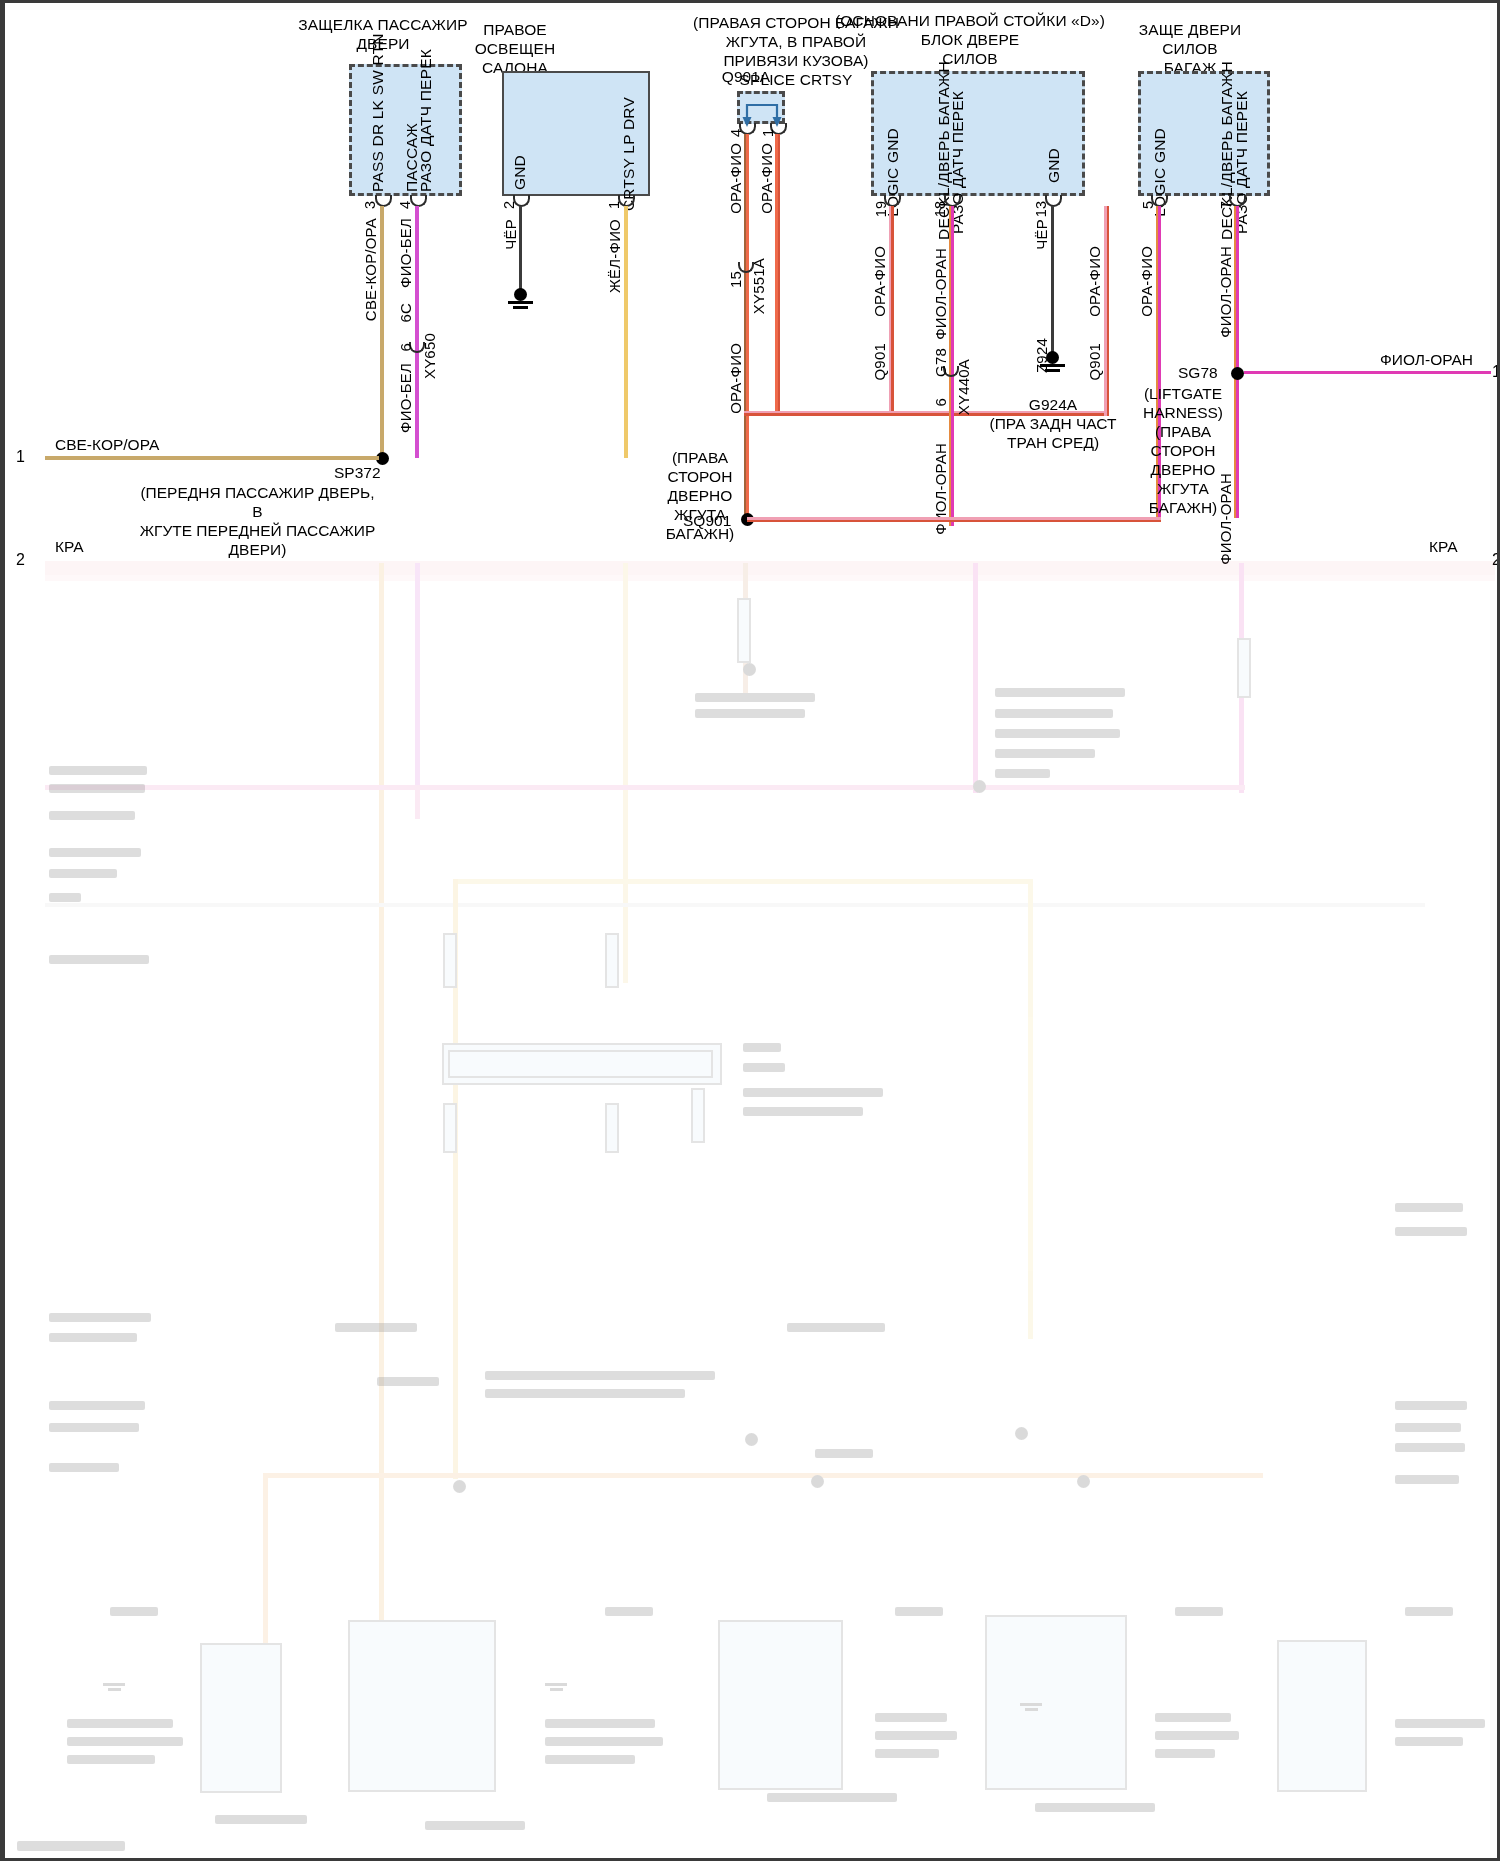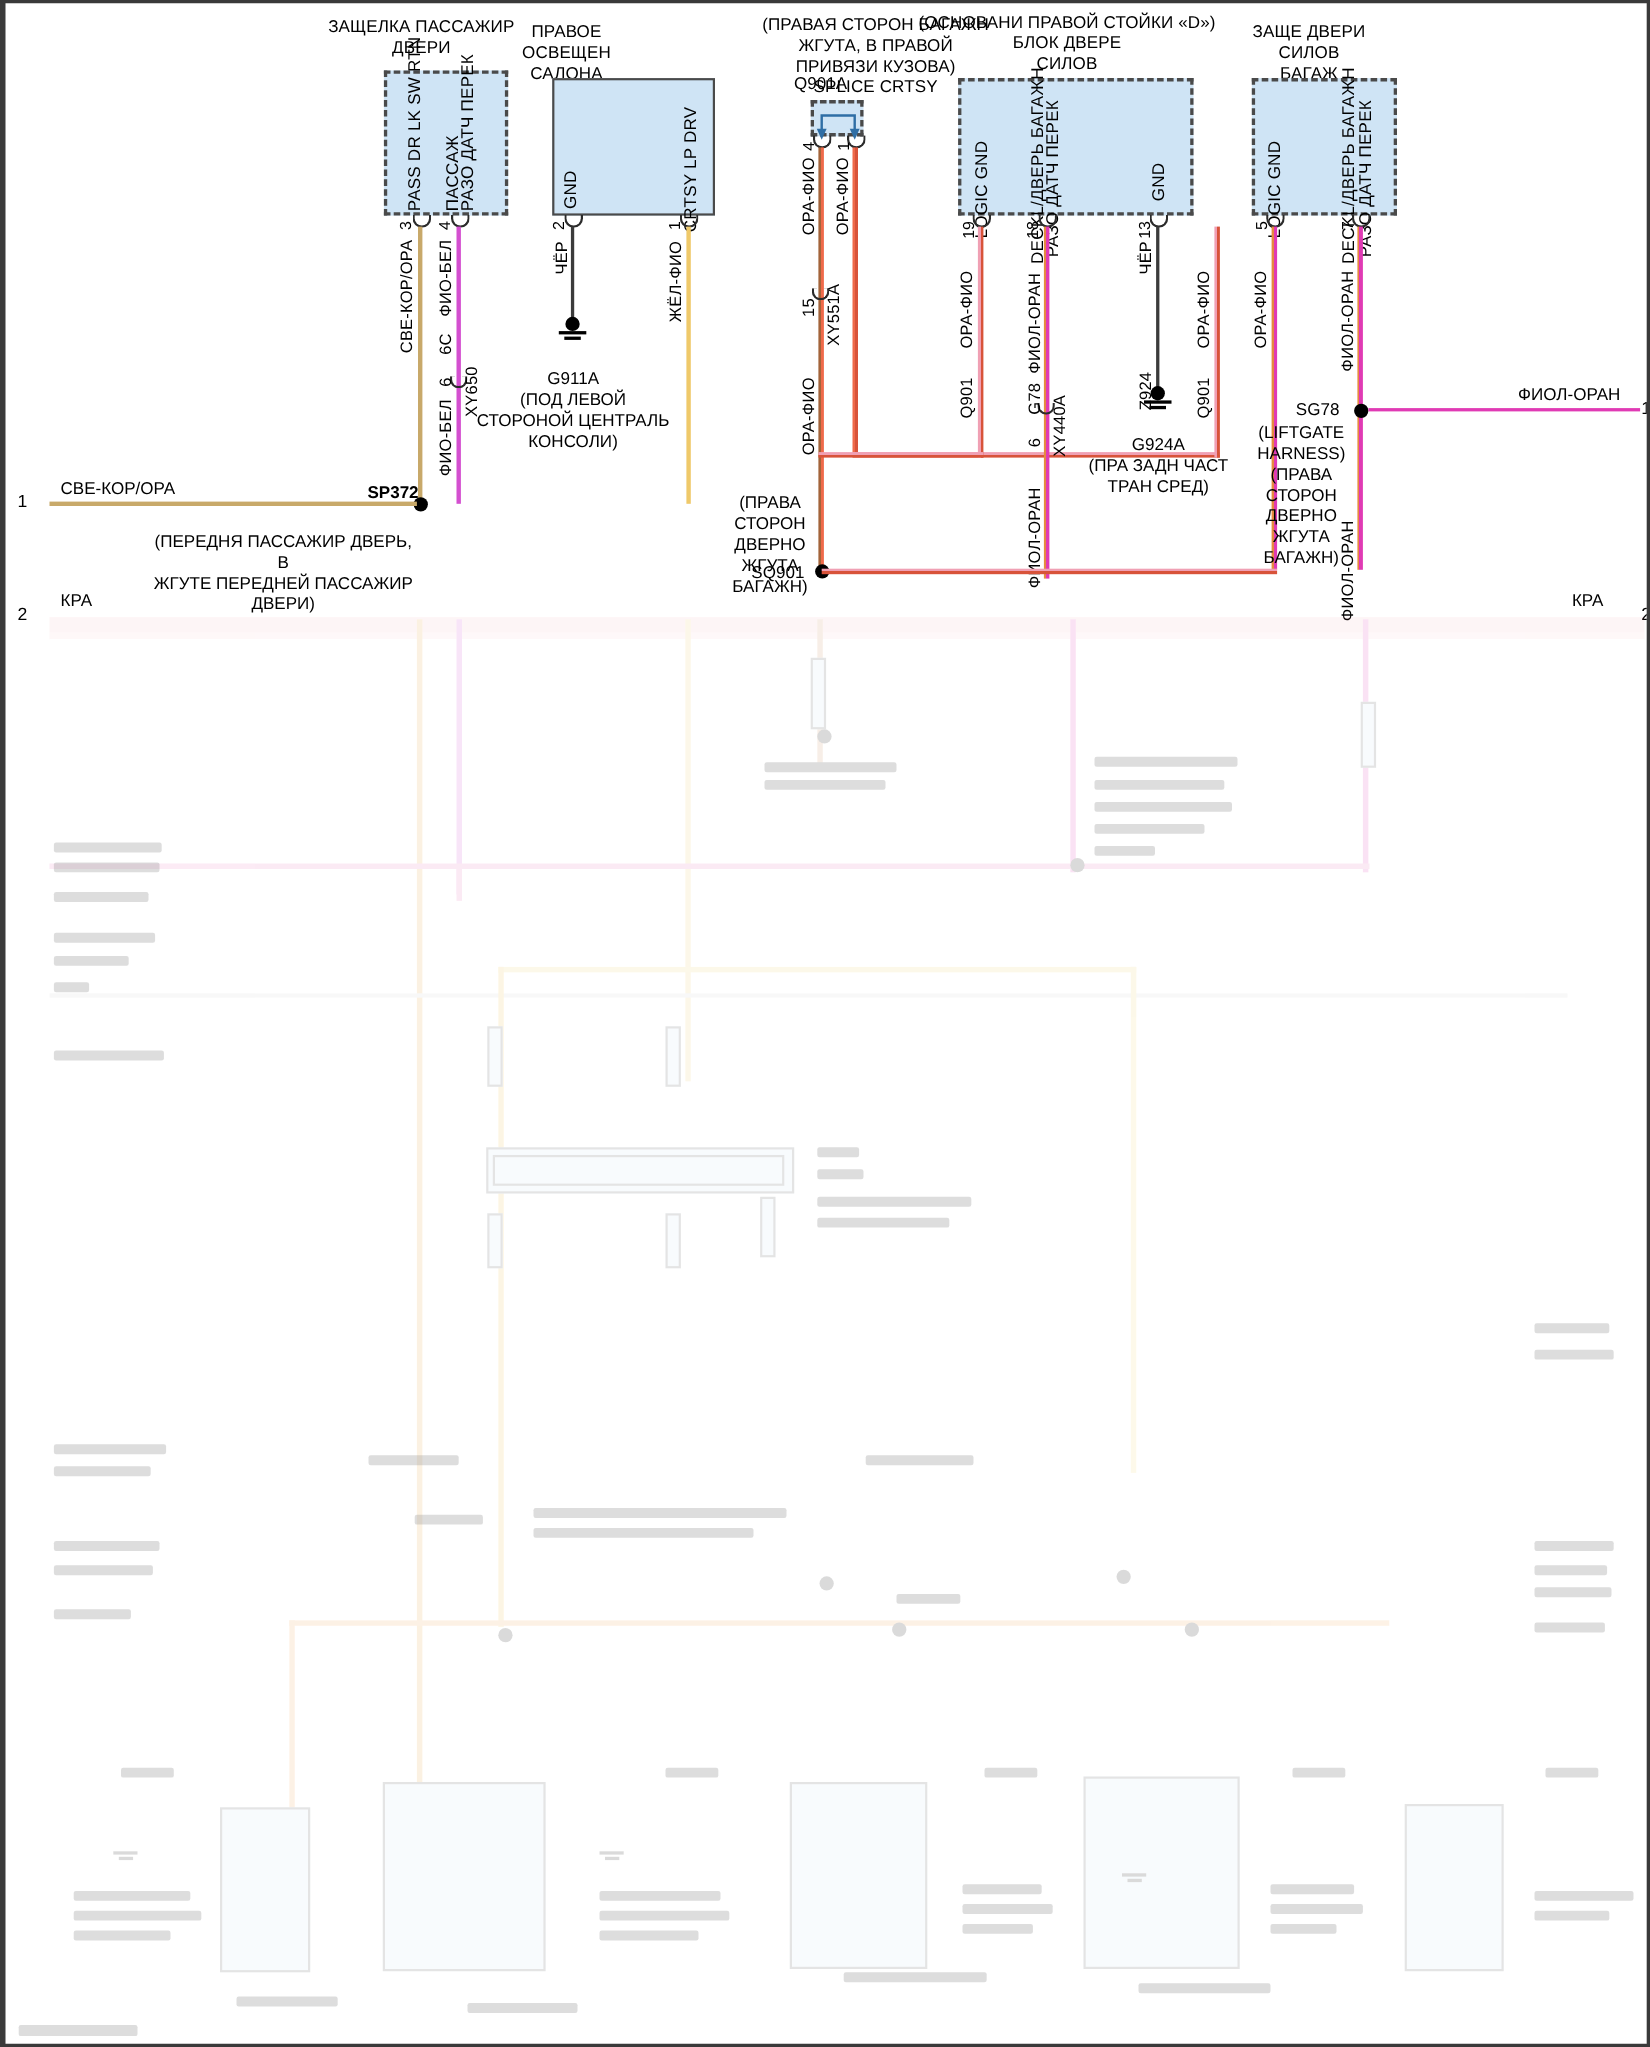--- a/index.html
+++ b/index.html
@@ -83,26 +83,20 @@
   <div class="wirelbl" style="left:497px;top:216px;">ЧЁР</div>
 
   <div class="w" style="left:619px;top:203px;width:3.5px;height:252px;background:#efc96a;"></div>
   <div class="wirelbl" style="left:601px;top:216px;">ЖЁЛ-ФИО</div>
 
   <div class="node" style="left:509px;top:285px;"></div>
   <div class="gnd" style="left:503px;top:298px;">
     <div style="width:25px;height:2.5px;background:#000;"></div>
     <div style="width:15px;height:2.5px;background:#000;margin:2.5px auto 0 auto;"></div>
   </div>
-  <div class="htextc" style="left:408px;top:332px;width:216px;">
-    <div>G911A</div>
-    <div>(ПОД ЛЕВОЙ</div>
-    <div>СТОРОНОЙ ЦЕНТРАЛЬ</div>
-    <div>КОНСОЛИ)</div>
-  </div>
 
   <div class="hdr" style="left:650px;top:10px;width:282px;">
     <div>(ПРАВАЯ СТОРОН БАГАЖН</div>
     <div>ЖГУТА, В ПРАВОЙ</div>
     <div>ПРИВЯЗИ КУЗОВА)</div>
     <div>SPLICE CRTSY</div>
   </div>
   <div class="htextc" style="left:691px;top:64px;width:100px;">Q901A</div>
   <div class="blk dash" style="left:732px;top:88px;width:48px;height:33px;"></div>
 
@@ -208,21 +202,21 @@
     <div>ЖГУТА</div>
     <div>БАГАЖН)</div>
   </div>
   <div class="htext" style="left:1375px;top:347px;">ФИОЛ-ОРАН</div>
   <div class="term" style="left:1487px;top:360px;">1</div>
 
   <div class="node" style="left:371px;top:449px;"></div>
   <div class="w" style="left:40px;top:453px;width:334px;height:3.5px;background:#c8a96a;"></div>
   <div class="htext" style="left:50px;top:432px;">СВЕ-КОР/ОРА</div>
   <div class="term" style="left:11px;top:445px;">1</div>
-  <div class="htext" style="left:329px;top:436px;font-weight:bold;">SP372</div>
+  <div class="htext" style="left:329px;top:460px;">SP372</div>
   <div class="htextc" style="left:130px;top:480px;width:245px;">
     <div>(ПЕРЕДНЯ ПАССАЖИР ДВЕРЬ, В</div>
     <div>ЖГУТЕ ПЕРЕДНЕЙ ПАССАЖИР ДВЕРИ)</div>
   </div>
 
   <div class="node" style="left:736px;top:510px;"></div>
   <div class="w" style="left:742px;top:514px;width:414px;height:5px;background:linear-gradient(180deg,#f0a0b4 0 2.5px,#d8533a 2.5px 5px);"></div>
   <div class="htext" style="left:678px;top:508px;">SQ901</div>
   <div class="htextc" style="left:655px;top:445px;width:80px;">
     <div>(ПРАВА</div>

